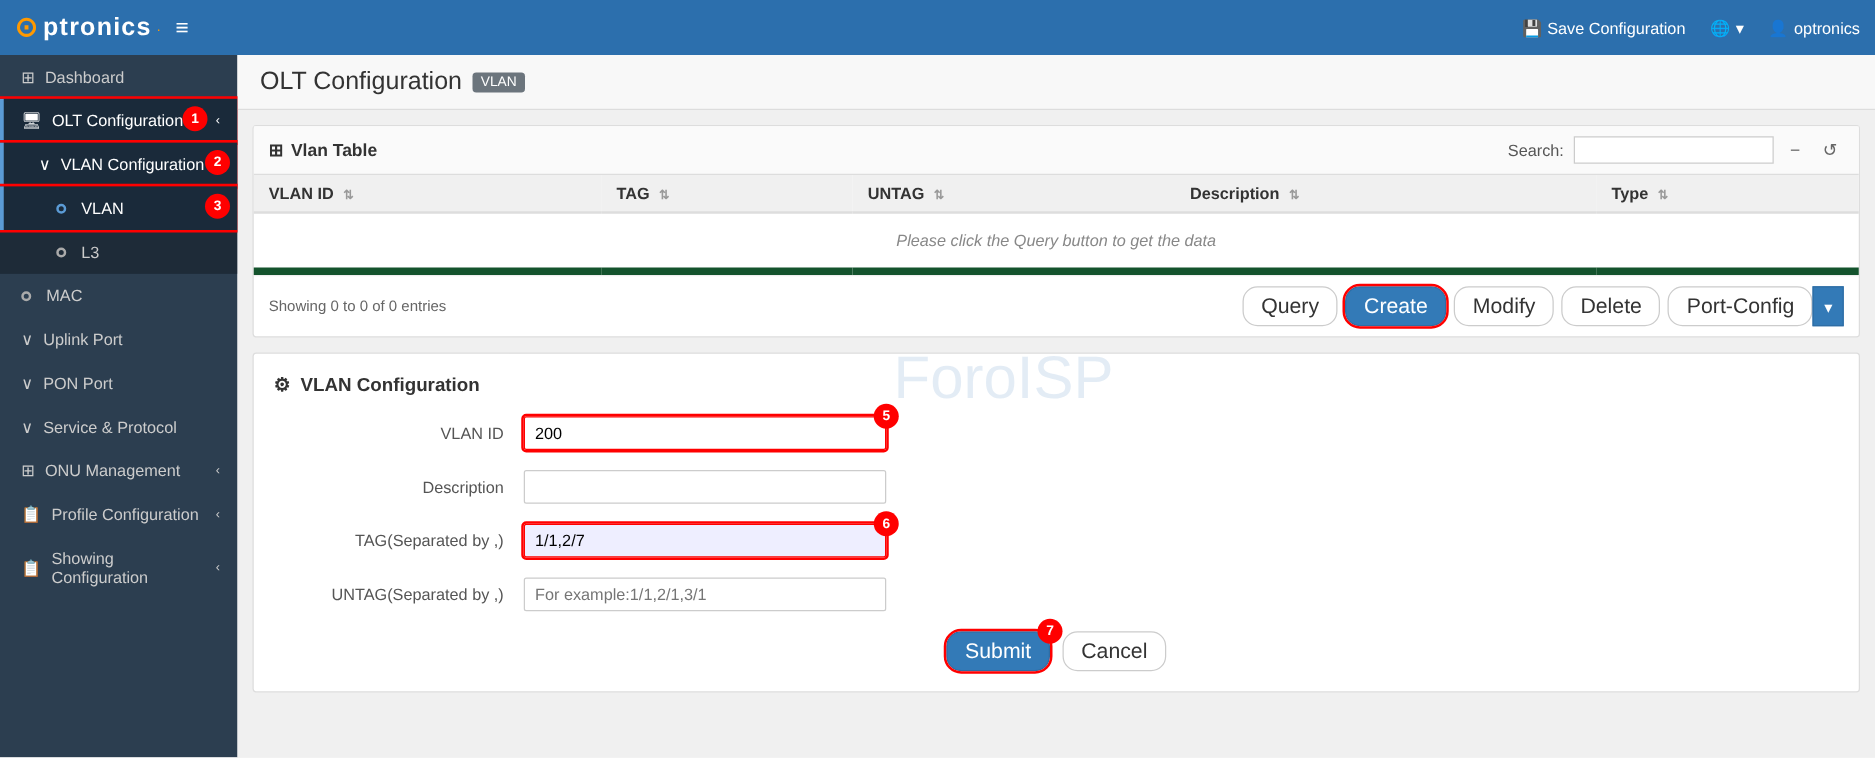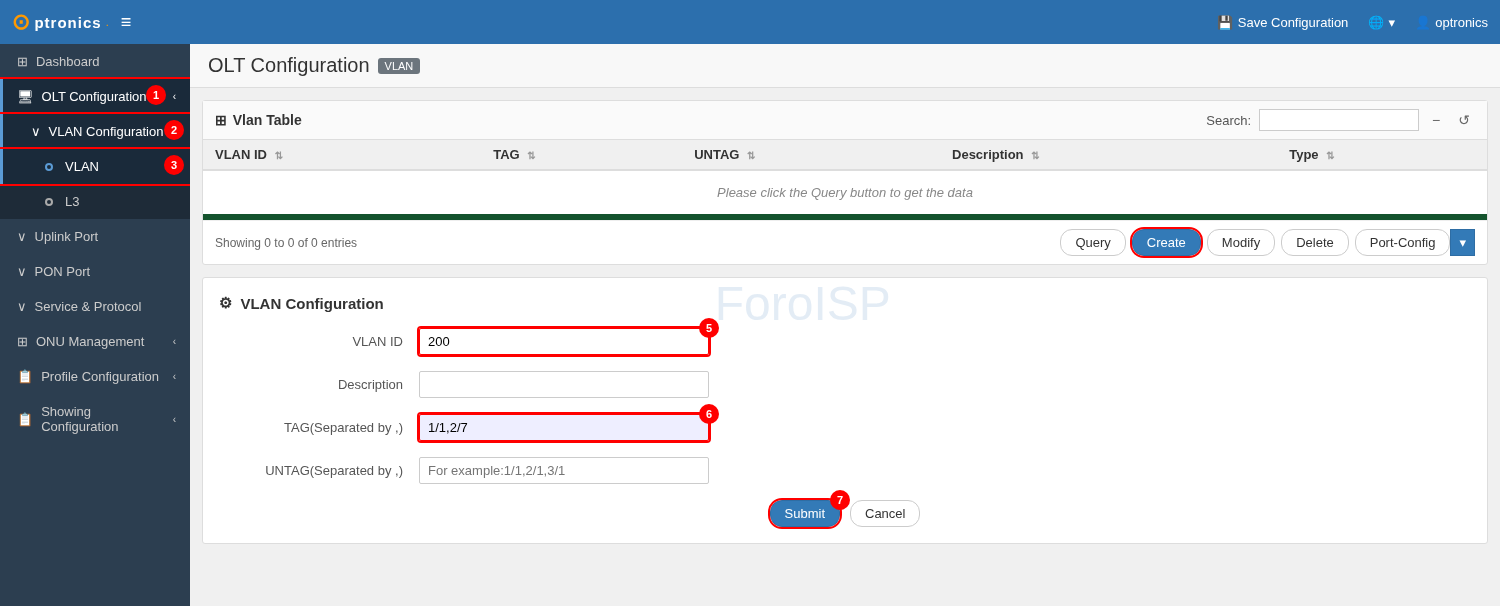--- a/index.html
+++ b/index.html
@@ -94,21 +94,21 @@
     .data-table th {
       background: #f0f0f0; border-bottom: 2px solid #ddd;
       padding: 7px 12px; text-align: left; color: #333; font-weight: bold;
     }
     .data-table th .sort-arrows { color: #999; font-size: 10px; margin-left: 4px; }
     .data-table td { padding: 7px 12px; border-bottom: 6px solid #14532d; color: #555; }
     .data-table .no-data td { text-align: center; color: #888; font-style: italic; padding: 14px; }
 
     .table-footer { padding: 8px 12px; font-size: 12px; color: #666; border-top: 1px solid #eee; display: flex; justify-content: space-between; align-items: center; }
     .action-buttons { display: flex; gap: 6px; }
-    .btn { padding: 5px 14px; font-size: 13px; border-radius: 12px; cursor: pointer; border: 1px solid; }
+    .btn { padding: 5px 14px; font-size: 17px; border-radius: 12px; cursor: pointer; border: 1px solid; }
     .btn-default { background: white; border-color: #ccc; color: #333; }
     .btn-primary { background: #337ab7; border-color: #2e6da4; color: white; }
     .btn-dropdown { padding: 5px 8px; background: #337ab7; border: 1px solid #2e6da4; color: white; font-size: 13px; cursor: pointer; }
     .btn-highlighted { outline: 2px solid red; }
 
     
     .vlan-config-section {
       margin: 12px;
       background: white;
       border: 1px solid #ddd;
@@ -150,21 +150,21 @@
 <body>
 
 <div style="position:relative; display:flex; flex-direction:column; height:606px; overflow:hidden;">
 
   <div class="watermark">ForoISP</div>
 
   <div class="navbar">
     <div class="navbar-left">
       <div class="navbar-logo">
         <span style="color:#f90; font-size:22px; font-weight:bold;">⊙</span>
-        <span style="color:white; font-size:15px; font-weight:bold; letter-spacing:1px;">ptronics</span>
+        <span style="color:white; font-size:20px; font-weight:bold; letter-spacing:1px;">ptronics</span>
         <span style="color:#f90; font-size:11px;">.</span>
       </div>
       <span class="hamburger">≡</span>
     </div>
     <div class="navbar-right">
       <span>
         <span>💾</span>
         <span>Save Configuration</span>
       </span>
       <span>
@@ -207,20 +207,24 @@
             <span class="sidebar-label">VLAN</span>
             <span class="badge-num" style="right:6px; top:6px;">3</span>
           </div>
           <div class="sidebar-item">
             <span class="circle-indicator"></span>
             <span class="sidebar-label">L3</span>
           </div>
         </div>
       </div>
 
+      <div class="sidebar-item">
+        <span class="circle-indicator"></span>
+        <span class="sidebar-label">MAC</span>
+      </div>
 
       <div class="sidebar-item">
         <span class="sidebar-icon">∨</span>
         <span class="sidebar-label">Uplink Port</span>
       </div>
 
       <div class="sidebar-item">
         <span class="sidebar-icon">∨</span>
         <span class="sidebar-label">PON Port</span>
       </div>

